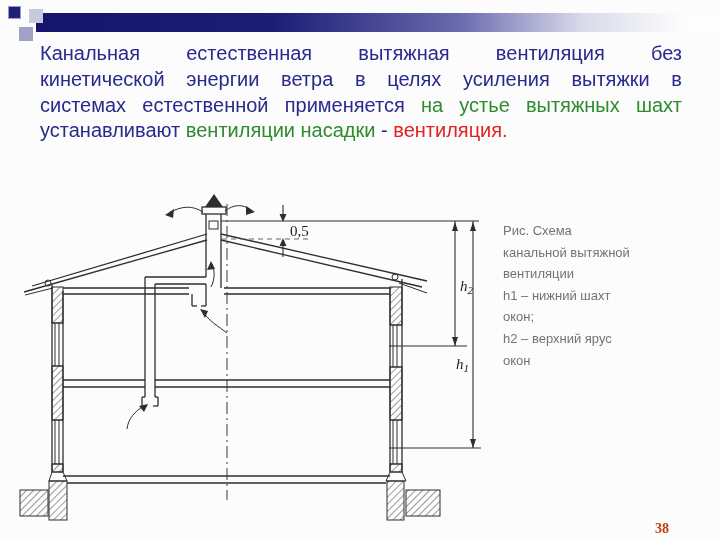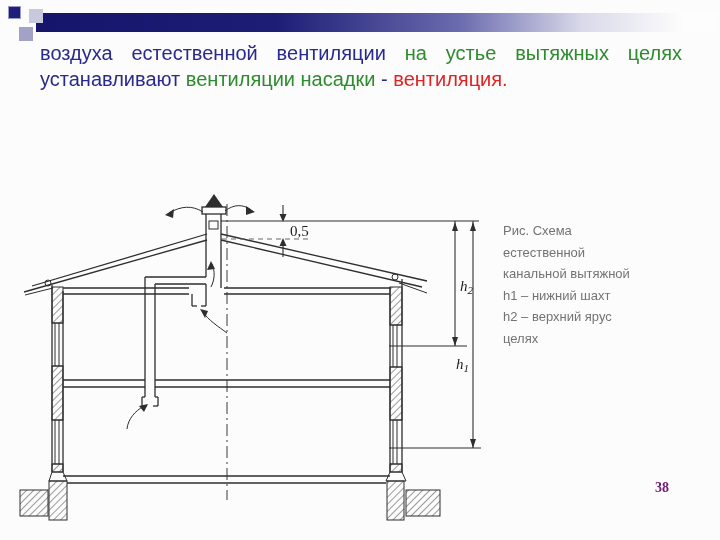--- a/index.html
+++ b/index.html
@@ -24,22 +24,22 @@
   
   #para{position:absolute;left:40px;top:41px;width:642px;z-index:4;
     font-size:20px;line-height:25.8px;color:var(--c-blue)}
   .para-line{text-align:justify;text-align-last:justify}
   .para-line.last{text-align-last:left}
   .c-blue{color:var(--c-blue)} .c-green{color:var(--c-green)} .c-red{color:var(--c-red)}
   
   #caption{position:absolute;left:503px;top:220px;width:200px;z-index:4;
     font-size:13px;line-height:21.6px;color:#737373}
   
-  #pagenum{position:absolute;left:655px;top:480px;z-index:4;
-    font-family:"Liberation Serif",serif;font-weight:700;font-size:14px;color:#701a75}
+  #pagenum{position:absolute;left:655px;top:521px;z-index:4;
+    font-family:"Liberation Serif",serif;font-weight:700;font-size:14px;color:#c2410c}
   
   #diagram{position:absolute;left:0;top:0;width:720px;height:540px;z-index:1}
   .ln{stroke:#2e2e2e;stroke-width:1.3;fill:none}
   .thin{stroke:#2e2e2e;stroke-width:1;fill:none}
   .slab{stroke:#2e2e2e;stroke-width:1.7;fill:none}
   .dimln{stroke:#2e2e2e;stroke-width:1.1;fill:none}
   .fillb{fill:#2e2e2e;stroke:none}
   .hatchbox{fill:url(#hatch);stroke:#2e2e2e;stroke-width:1}
   .dash{stroke:#666;stroke-width:1;stroke-dasharray:5 4;fill:none}
   .cline{stroke:#3a3a3a;stroke-width:1;stroke-dasharray:12 4 2 4;fill:none}
@@ -49,31 +49,34 @@
 </style>
 </head>
 <body>
 
 <div id="bar"></div>
 <div id="sq1" class="sq"></div>
 <div id="sq2" class="sq"></div>
 <div id="sq3" class="sq"></div>
 
 <div id="para">
-    <div class="para-line"><span class="c-blue">воздуха естественной вентиляции </span><span class="c-green">на устье вытяжных целях</span></div>
+    <div class="para-line"><span class="c-blue">Канальная естественная вытяжная вентиляция без</span></div>
+    <div class="para-line"><span class="c-blue">кинетической энергии ветра в целях усиления вытяжки в</span></div>
+    <div class="para-line"><span class="c-blue">системах естественной применяется </span><span class="c-green">на устье вытяжных шахт</span></div>
     <div class="para-line last"><span class="c-blue">устанавливают </span><span class="c-green">вентиляции насадки</span><span class="c-blue"> - </span><span class="c-red">вентиляция.</span></div>
   </div>
 
 <div id="caption">
   <div>Рис. Схема</div>
-  <div>естественной</div>
   <div>канальной вытяжной</div>
+  <div>вентиляции</div>
   <div>h1 – нижний шахт</div>
+  <div>окон;</div>
   <div>h2 – верхний ярус</div>
-  <div>целях</div>
+  <div>окон</div>
 </div>
 
 <div id="pagenum">38</div>
 
 <svg id="diagram" viewBox="0 0 720 540" xmlns="http://www.w3.org/2000/svg">
   <defs>
     <pattern id="hatch" width="5" height="5" patternUnits="userSpaceOnUse" patternTransform="rotate(45)">
       <line x1="0" y1="0" x2="0" y2="5" stroke="#3a3a3a" stroke-width="1"></line>
     </pattern>
   </defs>

